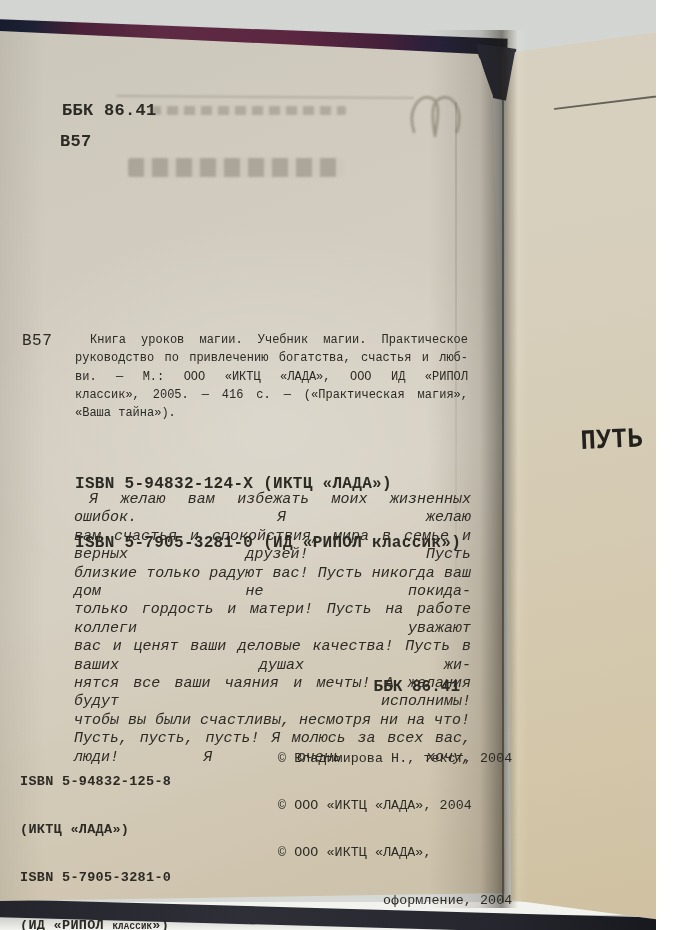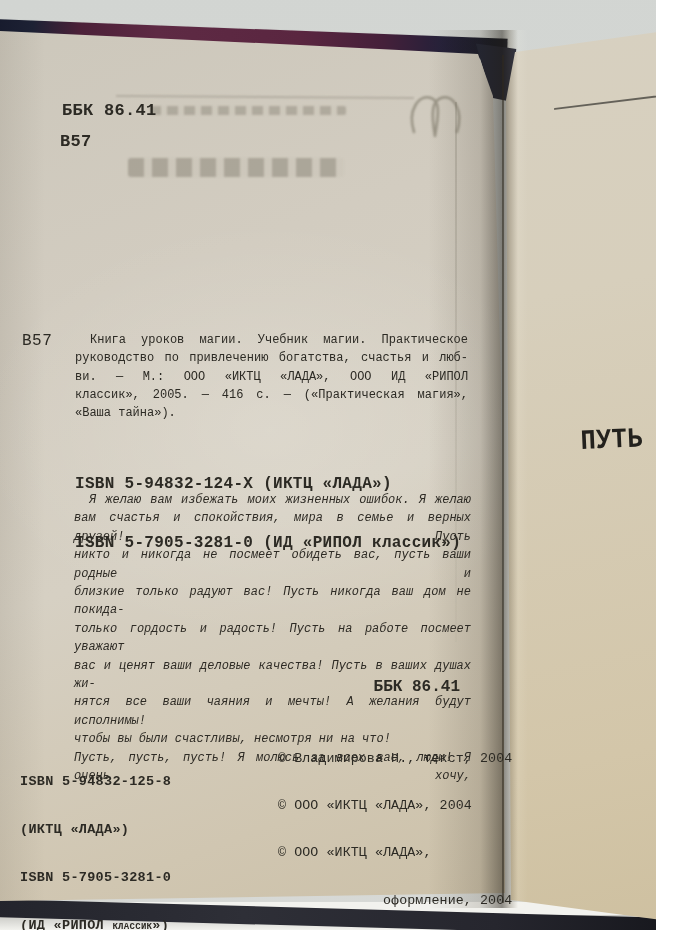--- a/index.html
+++ b/index.html
@@ -55,21 +55,21 @@
   .txt{position:absolute;white-space:pre;}
   .bbk-header{left:20px;top:88px;font-size:17px;font-weight:600;line-height:15px;letter-spacing:.3px;}
   .bbk-header .l2{padding-left:40px;display:block;margin-top:1px;}
   .author{left:75px;top:311px;font-size:16px;font-weight:bold;letter-spacing:.2px;}
   .margin-code{left:22px;top:332px;font-size:16px;letter-spacing:.5px;}
   .bib{left:75px;top:331px;width:393px;font-size:12px;line-height:18.3px;white-space:normal;}
   .bib .line,.annot .line{text-align:justify;}
   .jl{text-align-last:justify;}
   .indent{text-indent:15px;}
   .isbn-main{left:75px;top:436px;font-size:16px;line-height:19.5px;font-weight:600;letter-spacing:.3px;}
-  .annot{left:74px;top:491px;width:397px;font-size:12px;line-height:18.4px;
+  .annot{left:74px;top:491px;width:397px;font-size:15px;line-height:18.4px;
     font-style:italic;white-space:normal;color:#2e2b25;}
   .bbk-footer{left:240px;top:678px;width:220px;text-align:right;font-size:16px;font-weight:bold;}
   .copyrights{left:278px;top:719px;font-size:13.3px;line-height:15.8px;letter-spacing:.1px;}
   .copyrights .ind{padding-left:14px;text-align:right;}
   .isbn-footer{left:20px;top:742px;font-size:13.5px;line-height:16px;font-weight:600;letter-spacing:.3px;}
   .smallcaps{font-variant:small-caps;}
   
   .rule-right{left:554px;top:108px;width:152px;height:2.2px;background:#504e46;
     transform:rotate(-7deg);transform-origin:left center;border-radius:2px;opacity:.85;}
   .partial-heading{left:580px;top:426px;font-size:28px;font-weight:bold;color:#23211d;
@@ -116,23 +116,22 @@
   </div>
 
   <div class="txt isbn-main">
     <div>ISBN 5-94832-124-X (ИКТЦ «ЛАДА»)</div>
     <div>ISBN 5-7905-3281-0 (ИД «РИПОЛ классик»)</div>
   </div>
 
   <div class="txt annot">
     <div class="line jl indent">Я желаю вам избежать моих жизненных ошибок. Я желаю</div>
     <div class="line jl">вам счастья и спокойствия, мира в семье и верных друзей! Пусть</div>
-    <div class="line jl">никто и никогда не посмеет обидеть вас, пусть ваши родные и</div>
     <div class="line jl">близкие только радуют вас! Пусть никогда ваш дом не покида-</div>
-    <div class="line jl">только гордость и радость! Пусть на работе посмеет уважают</div>
+    <div class="line jl">только гордость и матери! Пусть на работе коллеги уважают</div>
     <div class="line jl">вас и ценят ваши деловые качества! Пусть в ваших душах жи-</div>
     <div class="line jl">нятся все ваши чаяния и мечты! А желания будут исполнимы!</div>
     <div class="line">чтобы вы были счастливы, несмотря ни на что!</div>
     <div class="line jl">Пусть, пусть, пусть! Я молюсь за всех вас, люди! Я очень хочу,</div>
   </div>
 
   <div class="txt bbk-footer">ББК 86.41</div>
 
   <div class="txt copyrights">
     <div>© Владимирова Н., текст, 2004</div>

